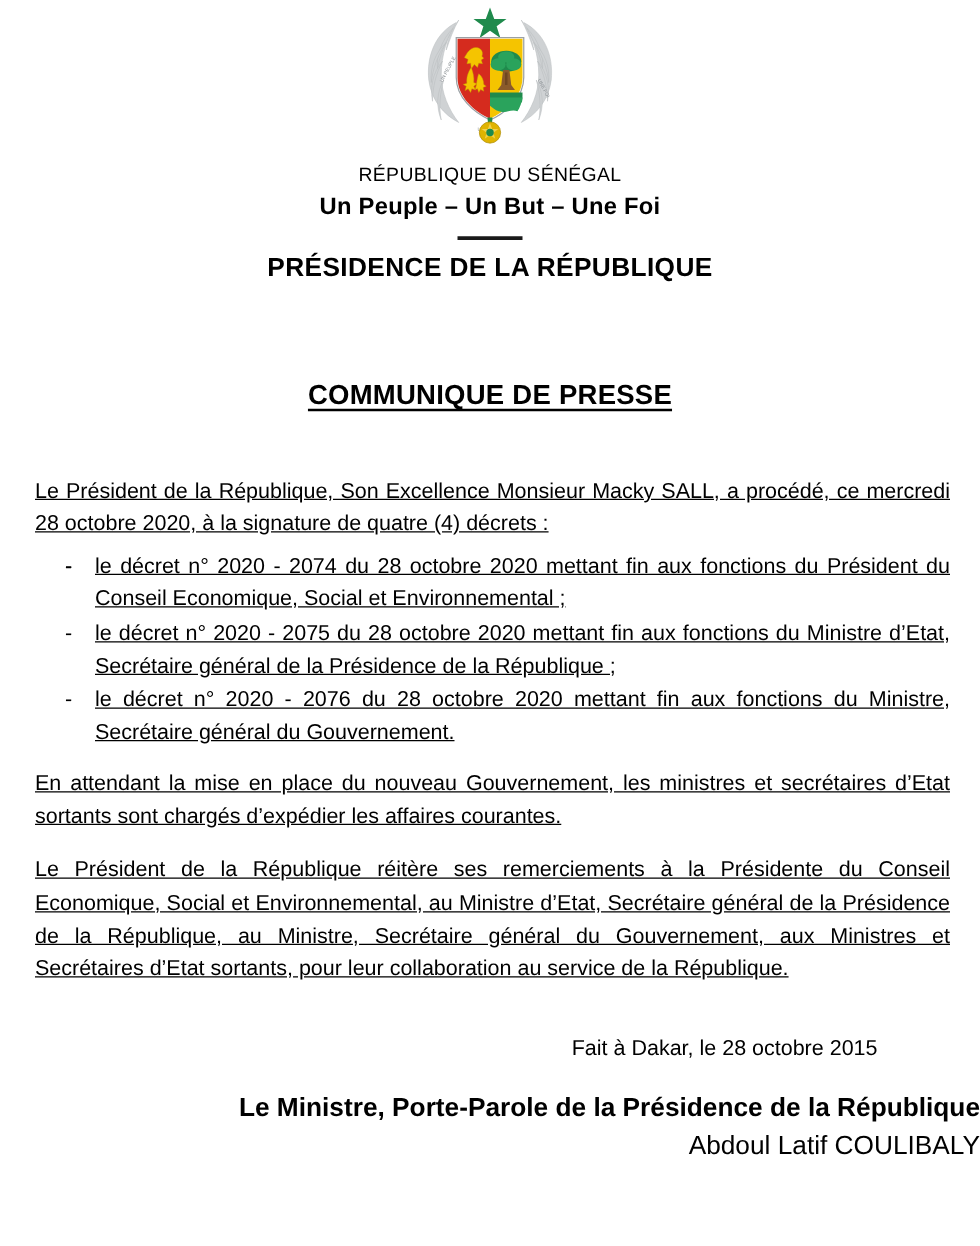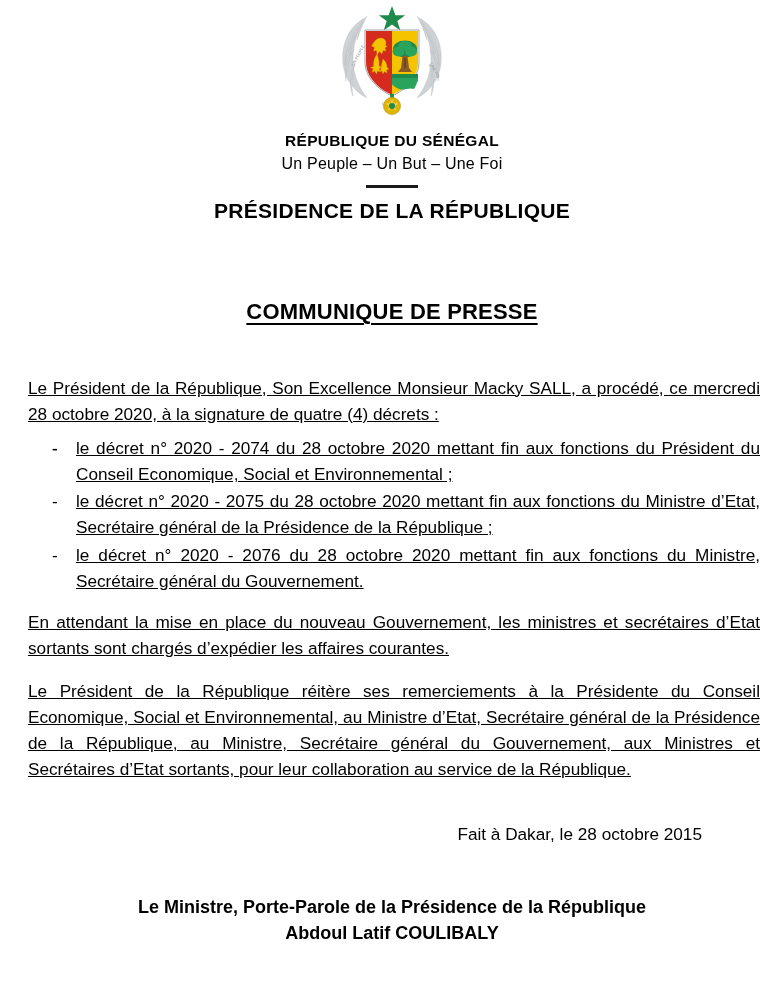--- a/index.html
+++ b/index.html
@@ -36,27 +36,27 @@
     display: block;
   }
 
   
   .header {
     text-align: center;
     margin-top: 14px;
   }
   .header .line1 {
     font-size: 15.5px;
-    font-weight: bold;
+    font-weight: normal;
     letter-spacing: 0.3px;
     line-height: 1.45;
   }
   .header .line2 {
-    font-size: 16px;
-    font-weight: normal;
+    font-size: 19px;
+    font-weight: bold;
     letter-spacing: 0.2px;
     line-height: 1.45;
   }
   .rule-wrap {
     display: flex;
     justify-content: center;
     margin: 9px 0 11px 0;
   }
   .rule {
     width: 52px;
@@ -121,28 +121,28 @@
 
   
   .closing {
     margin: 41px 24px 0 28px;
     font-size: 17.2px;
     text-align: right;
     padding-right: 58px;
   }
 
   .signature {
-    margin-top: 49px;
-    text-align: center;
-    font-size: 18px;
+    margin-top: 23px;
+    text-align: right;
+    font-size: 21px;
     font-weight: bold;
     line-height: 1.45;
   }
   .signature .name {
-    font-weight: bold;
+    font-weight: normal;
   }
 </style>
 </head>
 <body>
 
 <div class="page">
 
   <div class="crest-wrap">
     <svg class="crest" viewBox="0 0 118 112">
 

